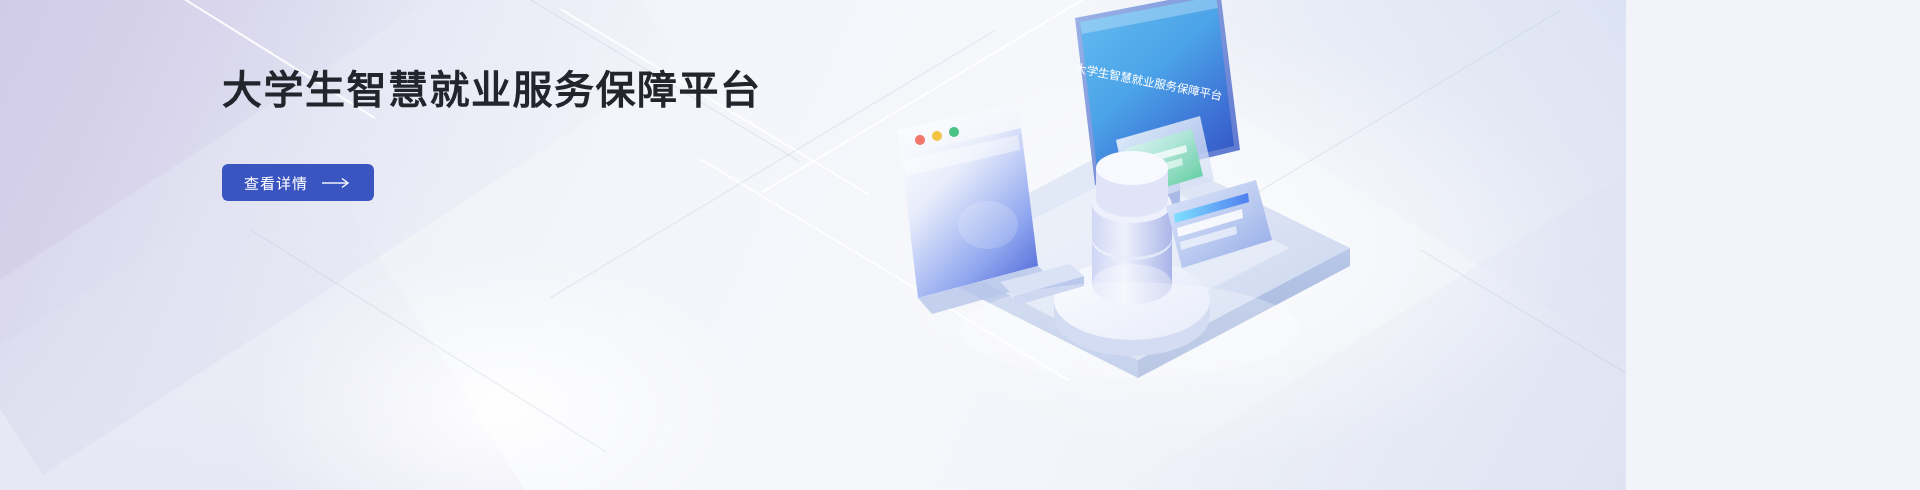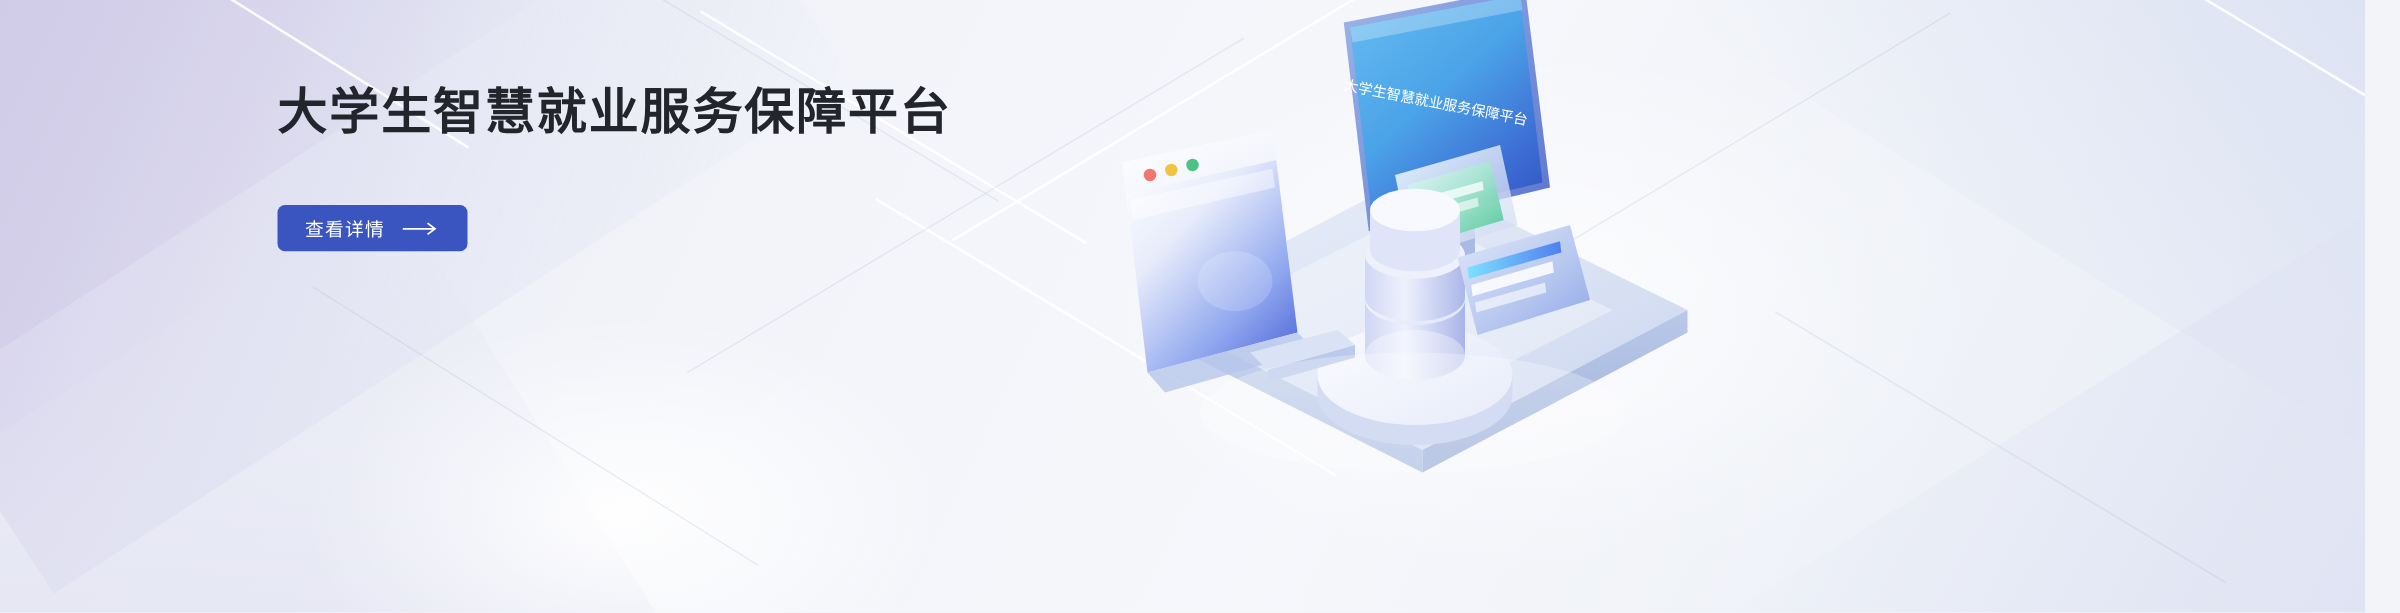--- a/index.html
+++ b/index.html
@@ -4,21 +4,21 @@
 <style>
   html,body{margin:0;padding:0;}
   body{
     width:1920px;height:490px;overflow:hidden;
     font-family:"Liberation Sans","DejaVu Sans",sans-serif;
     background:#f2f4f9;
   }
 
   
   .banner{
-    position:relative;width:1892px;height:490px;overflow:hidden;
+    position:relative;width:1626px;height:490px;overflow:hidden;
     background:
       linear-gradient(115deg,#eceef6 0%,#eef0f7 18%,#f3f5fa 38%,#f6f7fb 58%,#eff2f8 78%,#e9edf6 100%);
   }
 
   
   .tint{position:absolute;pointer-events:none;}
   .tint-tl{
     left:-160px;top:-210px;width:760px;height:520px;
     background:linear-gradient(145deg,#cfc6e6 0%,#d7d3ec 35%,#e4e6f4 65%,rgba(236,239,248,0) 100%);
     transform:rotate(-33deg);filter:blur(0.5px);opacity:.85;

